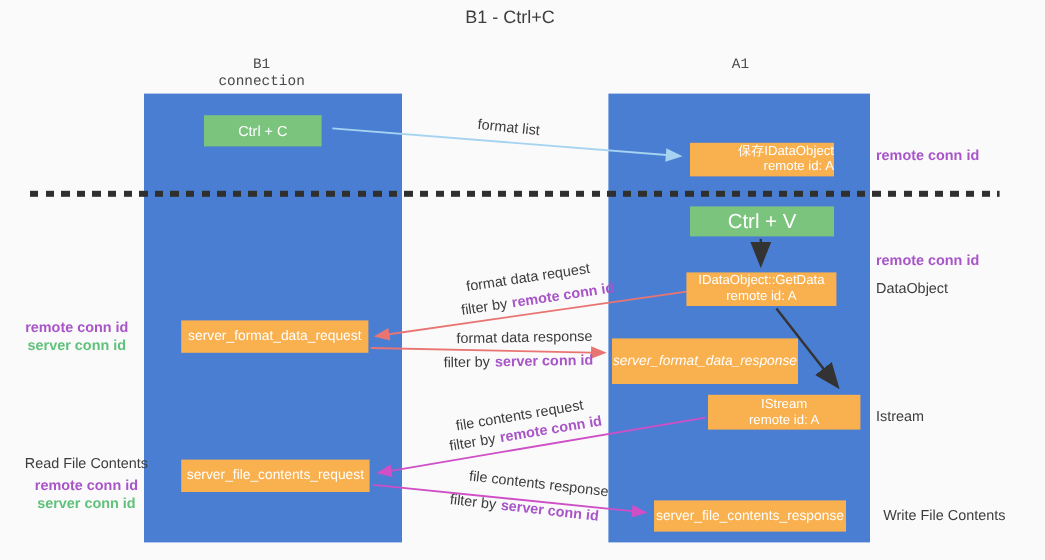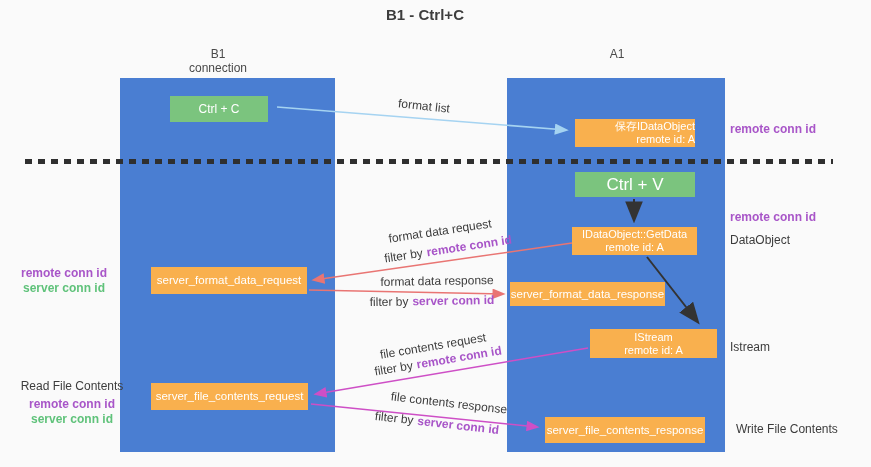--- a/index.html
+++ b/index.html
@@ -6,25 +6,25 @@
   body{
     font-family:"Liberation Sans","DejaVu Sans",sans-serif;
     background:#f2f2f2;
   }
   .canvas{
     position:relative;width:871px;height:467px;background:#fafafa;
     overflow:hidden;font-family:"Liberation Sans","DejaVu Sans",sans-serif;
   }
   .title{
     position:absolute;left:325px;top:6px;width:200px;text-align:center;
-    font-size:15px;line-height:17px;color:#3d3d3d;font-weight:bold;
+    font-size:15px;line-height:17px;color:#3d3d3d;
   }
   .col-header{
     position:absolute;top:47px;width:140px;text-align:center;
-    font-size:12px;line-height:14px;color:#4a4a4a;
+    font-size:12px;line-height:14px;color:#4a4a4a;font-family:Liberation Mono, monospace;
   }
   .col-header.left{left:148px;}
   .col-header.right{left:547px;}
   .lane{position:absolute;top:78px;height:374px;background:#4A7ED2;}
   .lane.left{left:120px;width:215px;}
   .lane.right{left:507px;width:218px;}
   .dashed-divider{
     position:absolute;left:25px;top:159px;width:808px;height:5px;
     background:repeating-linear-gradient(90deg,#2f2f2f 0 7px,transparent 7px 13px);
   }
@@ -103,21 +103,21 @@
 
   <div class="box green one" style="left:575px;top:172px;width:120px;height:25px;font-size:17px;">Ctrl + V</div>
 
   <div class="box orange" style="left:572px;top:227px;width:125px;height:28px;">
     <div class="l1">IDataObject::GetData</div>
     <div class="l2">remote id: A</div>
   </div>
 
   <div class="box orange one" style="left:151px;top:267px;width:156px;height:27px;">server_format_data_request</div>
 
-  <div class="box orange one" style="left:510px;top:282px;width:155px;height:24px;">server_format_data_response</div>
+  <div class="box orange one" style="left:510px;top:282px;width:155px;height:38px;font-style:italic;">server_format_data_response</div>
 
   <div class="box orange" style="left:590px;top:329px;width:127px;height:29px;">
     <div class="l1">IStream</div>
     <div class="l2">remote id: A</div>
   </div>
 
   <div class="box orange one" style="left:151px;top:383px;width:157px;height:27px;">server_file_contents_request</div>
 
   <div class="box orange one" style="left:545px;top:417px;width:160px;height:26px;">server_file_contents_response</div>
 

